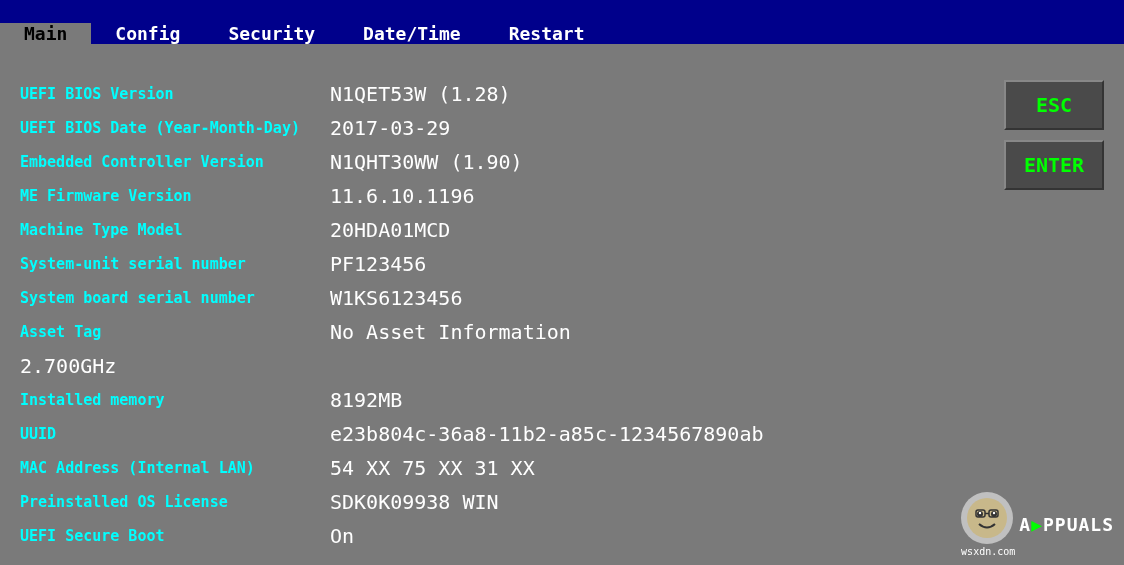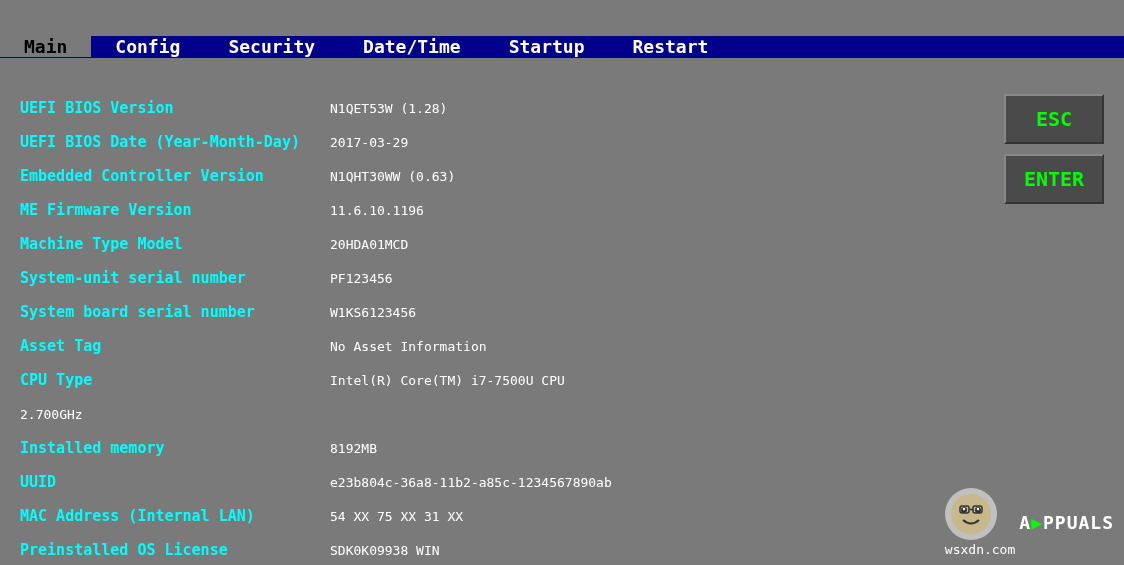--- a/index.html
+++ b/index.html
@@ -10,23 +10,22 @@
       background-color: #7a7a7a;
       font-family: monospace;
       overflow: hidden;
       position: relative;
     }
 
     
     .tab-bar {
       background-color: #00008b;
       display: flex;
-      align-items: flex-start;
-      height: 22px;
-      margin-top: 36px;
+      align-items: flex-end;
+      height: 44px;
     }
 
     .tab {
       padding: 0 24px;
       display: flex;
       align-items: center;
       color: #ffffff;
       font-size: 18px;
       font-weight: bold;
       cursor: pointer;
@@ -62,21 +61,21 @@
     .info-label {
       color: #00ffff;
       font-size: 15px;
       font-weight: bold;
       width: 310px;
       flex-shrink: 0;
     }
 
     .info-value {
       color: #ffffff;
-      font-size: 13px;
+      font-size: 20px;
     }
 
     
     .right-panel {
       width: 130px;
       padding: 10px 10px 10px 0;
       display: flex;
       flex-direction: column;
       gap: 10px;
       align-items: center;
@@ -108,61 +107,56 @@
     }
   </style>
 </head>
 <body>
 
 <div class="tab-bar">
 <div class="tab active">Main</div>
     <div class="tab">Config</div>
     <div class="tab">Security</div>
     <div class="tab">Date/Time</div>
-    <div class="tab">Startup</div>
     <div class="tab">Restart</div>
   </div>
 
 <div class="main-content">
   <div class="info-table">
   <div class="info-row">
         <span class="info-label">UEFI BIOS Version</span>
         <span class="info-value">N1QET53W (1.28)</span>
       </div>
       <div class="info-row">
         <span class="info-label">UEFI BIOS Date (Year-Month-Day)</span>
         <span class="info-value">2017-03-29</span>
       </div>
       <div class="info-row">
         <span class="info-label">Embedded Controller Version</span>
-        <span class="info-value">N1QHT30WW (0.63)</span>
+        <span class="info-value">N1QHT30WW (1.90)</span>
       </div>
       <div class="info-row">
         <span class="info-label">ME Firmware Version</span>
         <span class="info-value">11.6.10.1196</span>
       </div>
       <div class="info-row">
         <span class="info-label">Machine Type Model</span>
         <span class="info-value">20HDA01MCD</span>
       </div>
       <div class="info-row">
         <span class="info-label">System-unit serial number</span>
         <span class="info-value">PF123456</span>
       </div>
       <div class="info-row">
         <span class="info-label">System board serial number</span>
         <span class="info-value">W1KS6123456</span>
       </div>
       <div class="info-row">
         <span class="info-label">Asset Tag</span>
         <span class="info-value">No Asset Information</span>
-      </div>
-      <div class="info-row">
-        <span class="info-label">CPU Type</span>
-        <span class="info-value">Intel(R) Core(TM) i7-7500U CPU</span>
       </div>
       <div class="info-row">
         <span class="info-value">2.700GHz</span>
       </div>
       <div class="info-row">
         <span class="info-label">Installed memory</span>
         <span class="info-value">8192MB</span>
       </div>
       <div class="info-row">
         <span class="info-label">UUID</span>
@@ -197,18 +191,18 @@
         <circle cx="29" cy="18" r="3" fill="#333"></circle>
         <path d="M14 28 Q22 35 30 28" stroke="#333" stroke-width="2" fill="none"></path>
         <circle cx="15" cy="17" r="1.2" fill="white"></circle>
         <circle cx="29" cy="17" r="1.2" fill="white"></circle>
 
         <rect x="11" y="14" width="9" height="7" rx="2" fill="none" stroke="#333" stroke-width="1.5"></rect>
         <rect x="24" y="14" width="9" height="7" rx="2" fill="none" stroke="#333" stroke-width="1.5"></rect>
         <line x1="20" y1="17.5" x2="24" y2="17.5" stroke="#333" stroke-width="1.5"></line>
       </svg>
     </div>
-    <div style="color:#ffffff; font-size:13px; font-family:monospace; margin-top:2px;">wsxdn.com</div>
+    <div style="color:#ffffff; font-size:10px; font-family:monospace; margin-top:2px;">wsxdn.com</div>
   </div>
   <div style="display:flex; flex-direction:column; align-items:flex-start;">
     <div style="color:#ffffff; font-size:18px; font-weight:bold; font-family:monospace; letter-spacing:1px;">A<span style="color:#00ff00;">▶</span>PPUALS</div>
   </div>
 </div>
 
 </body></html>

